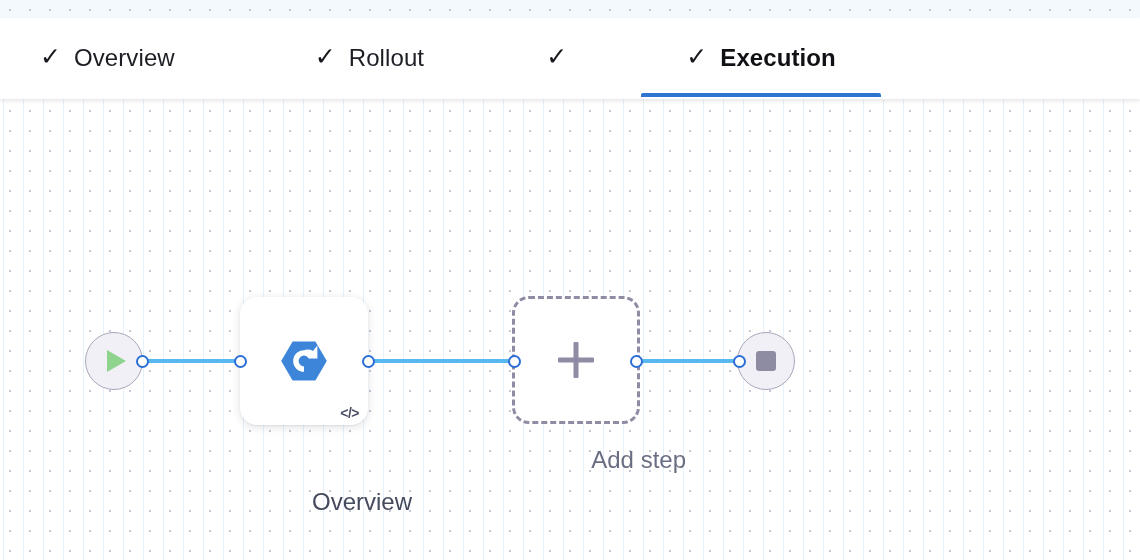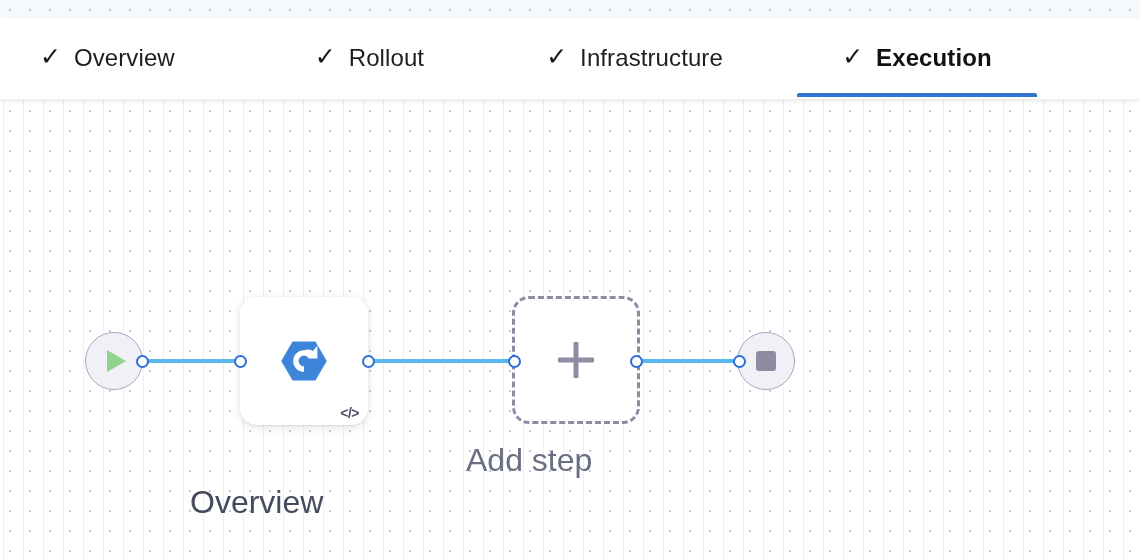--- a/index.html
+++ b/index.html
@@ -232,22 +232,22 @@
   }
   .plus-icon::after {
     top: 50%; left: 0;
     width: 36px; height: 5px;
     transform: translateY(-50%);
   }
 
   
   .node-label {
     position: absolute;
-    text-align: left;
-    font-size: 32px;
+    text-align: right;
+    font-size: 24px;
     line-height: 42px;
     color: #454a5c;
     white-space: pre-line;
     user-select: none;
   }
   .node-label.muted { color: #6a6e82; }
 </style>
 </head>
 <body>
 
@@ -265,21 +265,20 @@
       </div>
 
       <div class="tab tab-service">
         <span class="tab-check">✓</span>
         <span class="tab-label">Rollout</span>
 
       </div>
 
       <div class="tab tab-infrastructure">
         <span class="tab-check">✓</span>
-        <span class="tab-label">Infrastructure</span>
 
       </div>
 
       <div class="tab tab-execution active">
         <span class="tab-check">✓</span>
         <span class="tab-label">Execution</span>
         <span class="tab-underline"></span>
       </div>
 
     </div>

